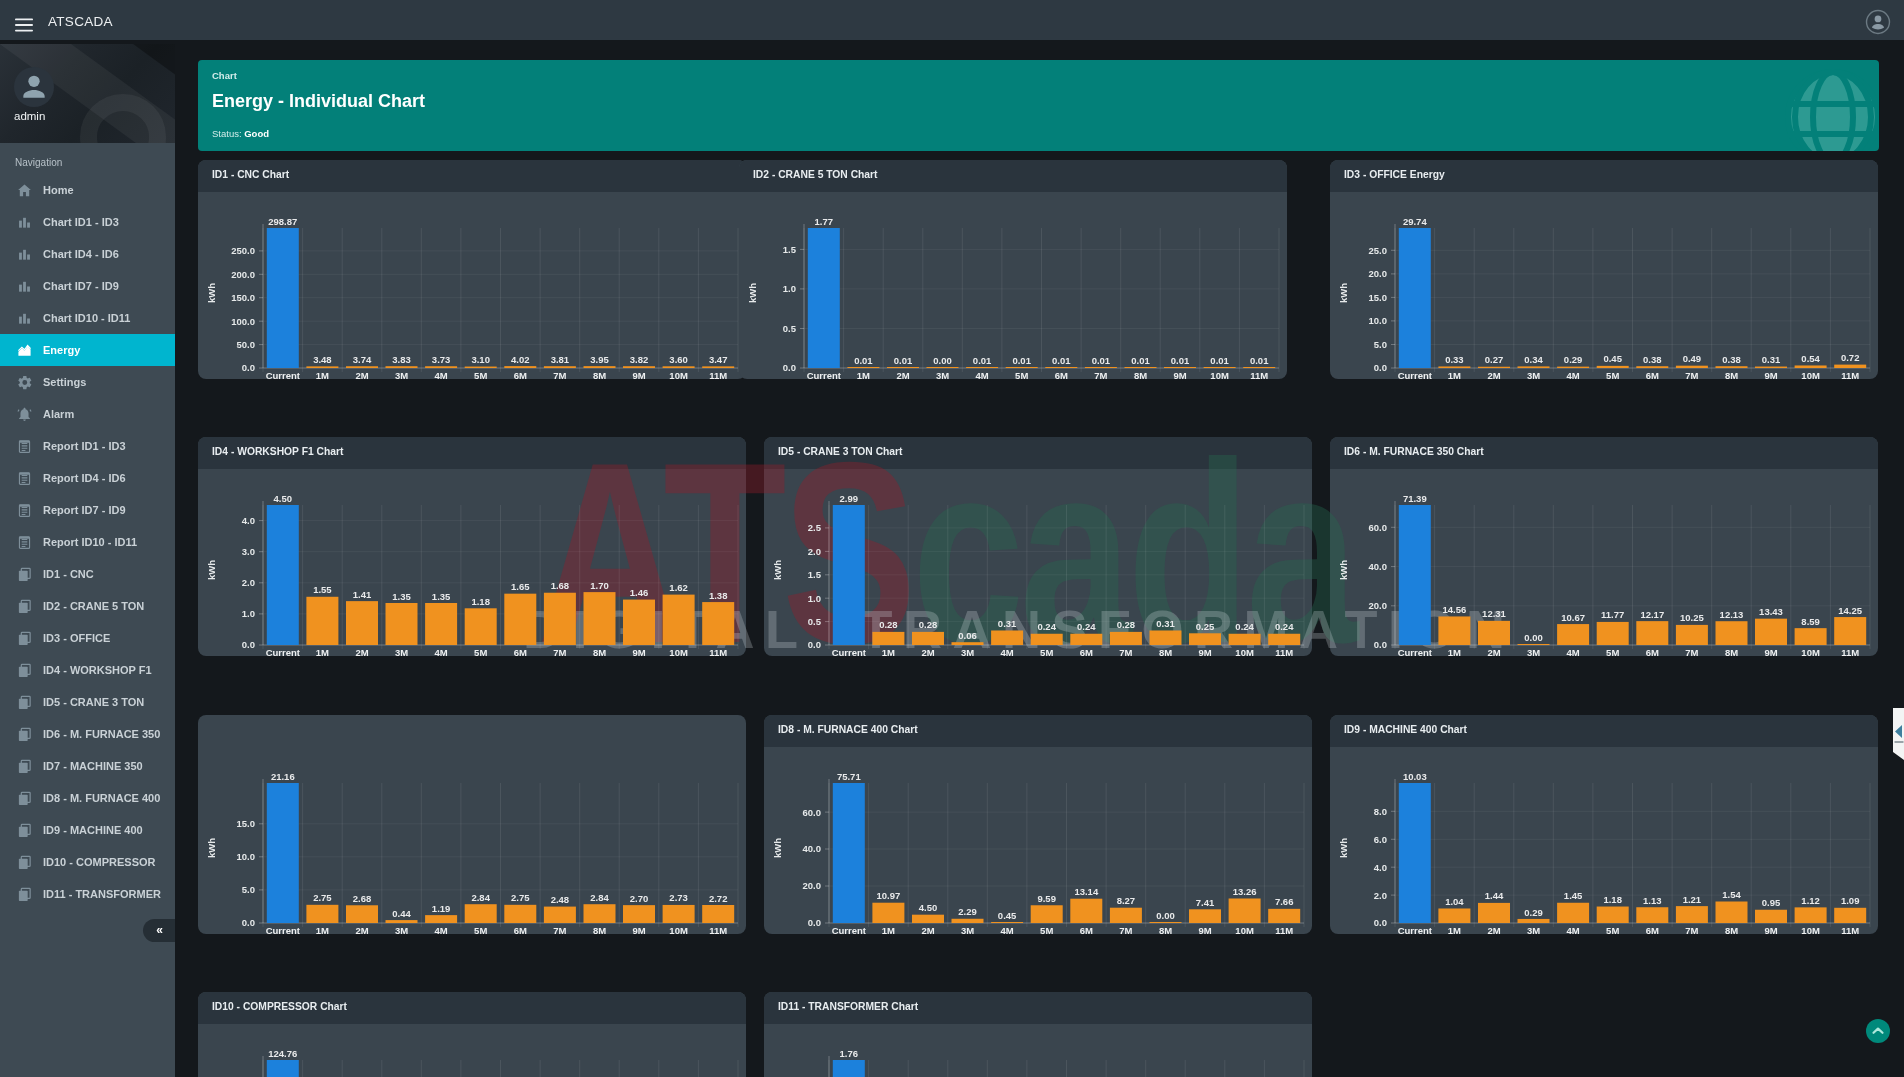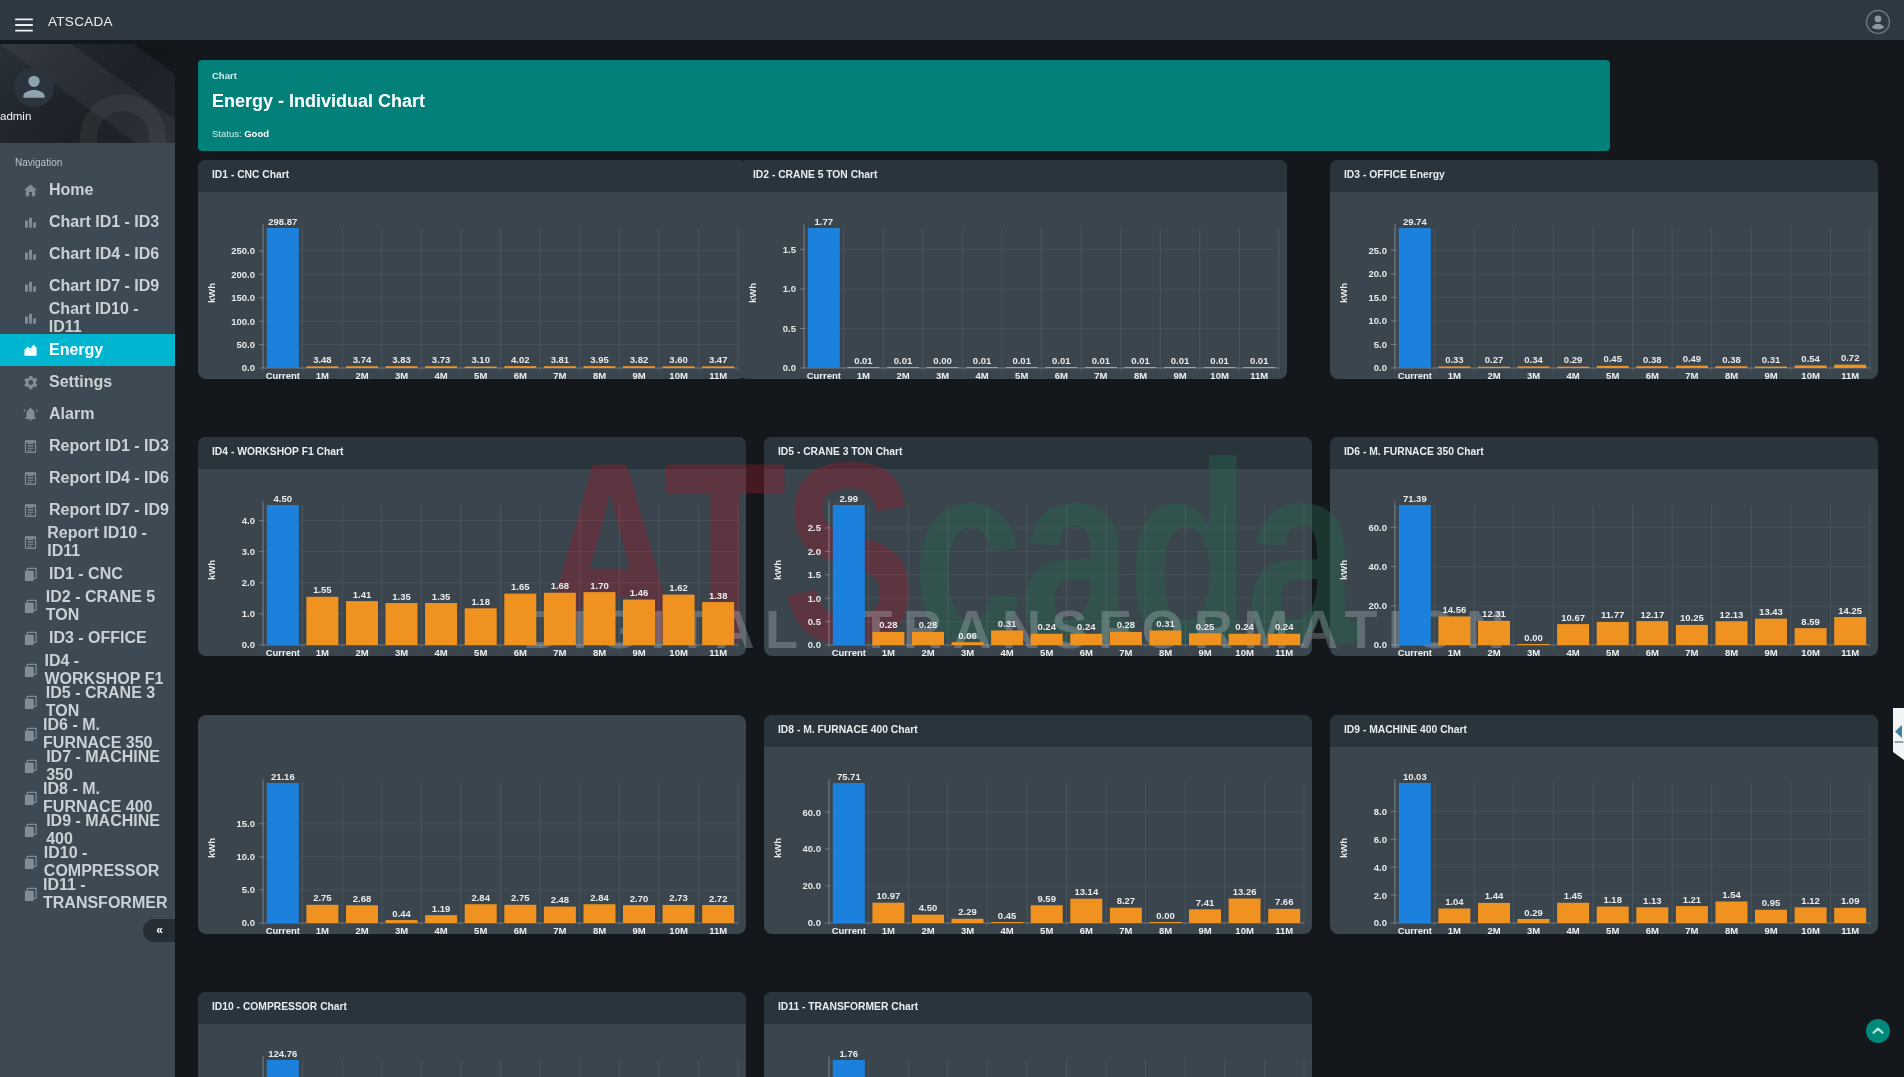--- a/index.html
+++ b/index.html
@@ -7,29 +7,29 @@
 .burger{position:absolute;left:15px;top:18px}
 .brand{position:absolute;left:48px;top:14px;font-size:13.5px;color:#eceff1;letter-spacing:0.3px}
 .usr{position:absolute;right:13px;top:9px}
 .sidebar{position:absolute;left:0;top:44px;width:175px;height:1033px;background:#3e4a53;z-index:30;overflow:hidden}
 .profile{position:relative;height:99px;background:linear-gradient(132deg,#2a3138 0%,#20262c 34%,#1b2126 60%,#20262d 100%);overflow:hidden}
 .beam{position:absolute;background:rgba(255,255,255,0.045)}
 .b1{width:300px;height:42px;left:-50px;top:26px;transform:rotate(36deg);background:rgba(255,255,255,0.05)}
 .b2{width:300px;height:30px;left:10px;top:-14px;transform:rotate(36deg);background:rgba(0,0,0,0.32)}
 .ring{position:absolute;width:86px;height:86px;border-radius:50%;border:17px solid rgba(255,255,255,0.055);left:80px;top:50px}
 .avatar{position:absolute;left:14px;top:23px}
-.uname{position:absolute;left:0;top:66px;font-size:11.5px;color:#f0f3f4}
+.uname{position:absolute;left:14px;top:66px;font-size:11.5px;color:#f0f3f4}
 .nav{position:absolute;top:99px;left:0;right:0;bottom:0;background:#3e4a53}
 .navlbl{padding:14px 0 6px 15px;font-size:10px;font-weight:400;color:#b7c1c8}
-.item{height:32px;display:flex;align-items:center;padding-left:23px;color:#c9d1d6;font-size:16px;font-weight:700}
+.item{height:32px;display:flex;align-items:center;padding-left:17px;color:#c9d1d6;font-size:11px;font-weight:700}
 .item .ic{width:26px;display:flex;align-items:center}
 .item.active{background:#00b5cf;color:#fff}
 .collapse{position:absolute;left:143px;top:776px;width:33px;height:23px;border-radius:12px 0 0 12px;background:#252e35;color:#fff;font-size:12px;font-weight:700;text-align:center;line-height:22px}
 .main{position:absolute;left:175px;top:44px;width:1729px;height:1033px}
-.hdrcard{position:absolute;left:23px;top:16px;width:1412px;height:91px;background:#038079;border-radius:4px;z-index:20;overflow:hidden}
+.hdrcard{position:absolute;left:23px;top:16px;width:1681px;height:91px;background:#038079;border-radius:4px;z-index:20;overflow:hidden}
 .hc1{position:absolute;left:14px;top:10px;font-size:9.5px;font-weight:700;color:#d2ecea}
 .hc2{position:absolute;left:14px;top:31px;font-size:18px;font-weight:700;color:#fff}
 .hc3{position:absolute;left:14px;top:68px;font-size:9.5px;color:#d2ecea}
 .hc3 b{color:#fff}
 .card{position:absolute;width:548px;height:219px;background:#3a454e;border-radius:8px;overflow:hidden}
 .chdr{height:32px;background:#2a343d}
 .chdr span{position:absolute;z-index:10;left:14px;top:9px;font-size:10.3px;font-weight:700;color:#e8edf0}
 .card svg{display:block}
 .wm{position:absolute;left:0;top:0;width:1729px;height:1033px;z-index:5;pointer-events:none}
 .wmbig{position:absolute;left:362px;top:380px;font-size:258px;font-weight:700;line-height:1;letter-spacing:-6px;transform:scaleX(0.783);transform-origin:left top;white-space:nowrap}

